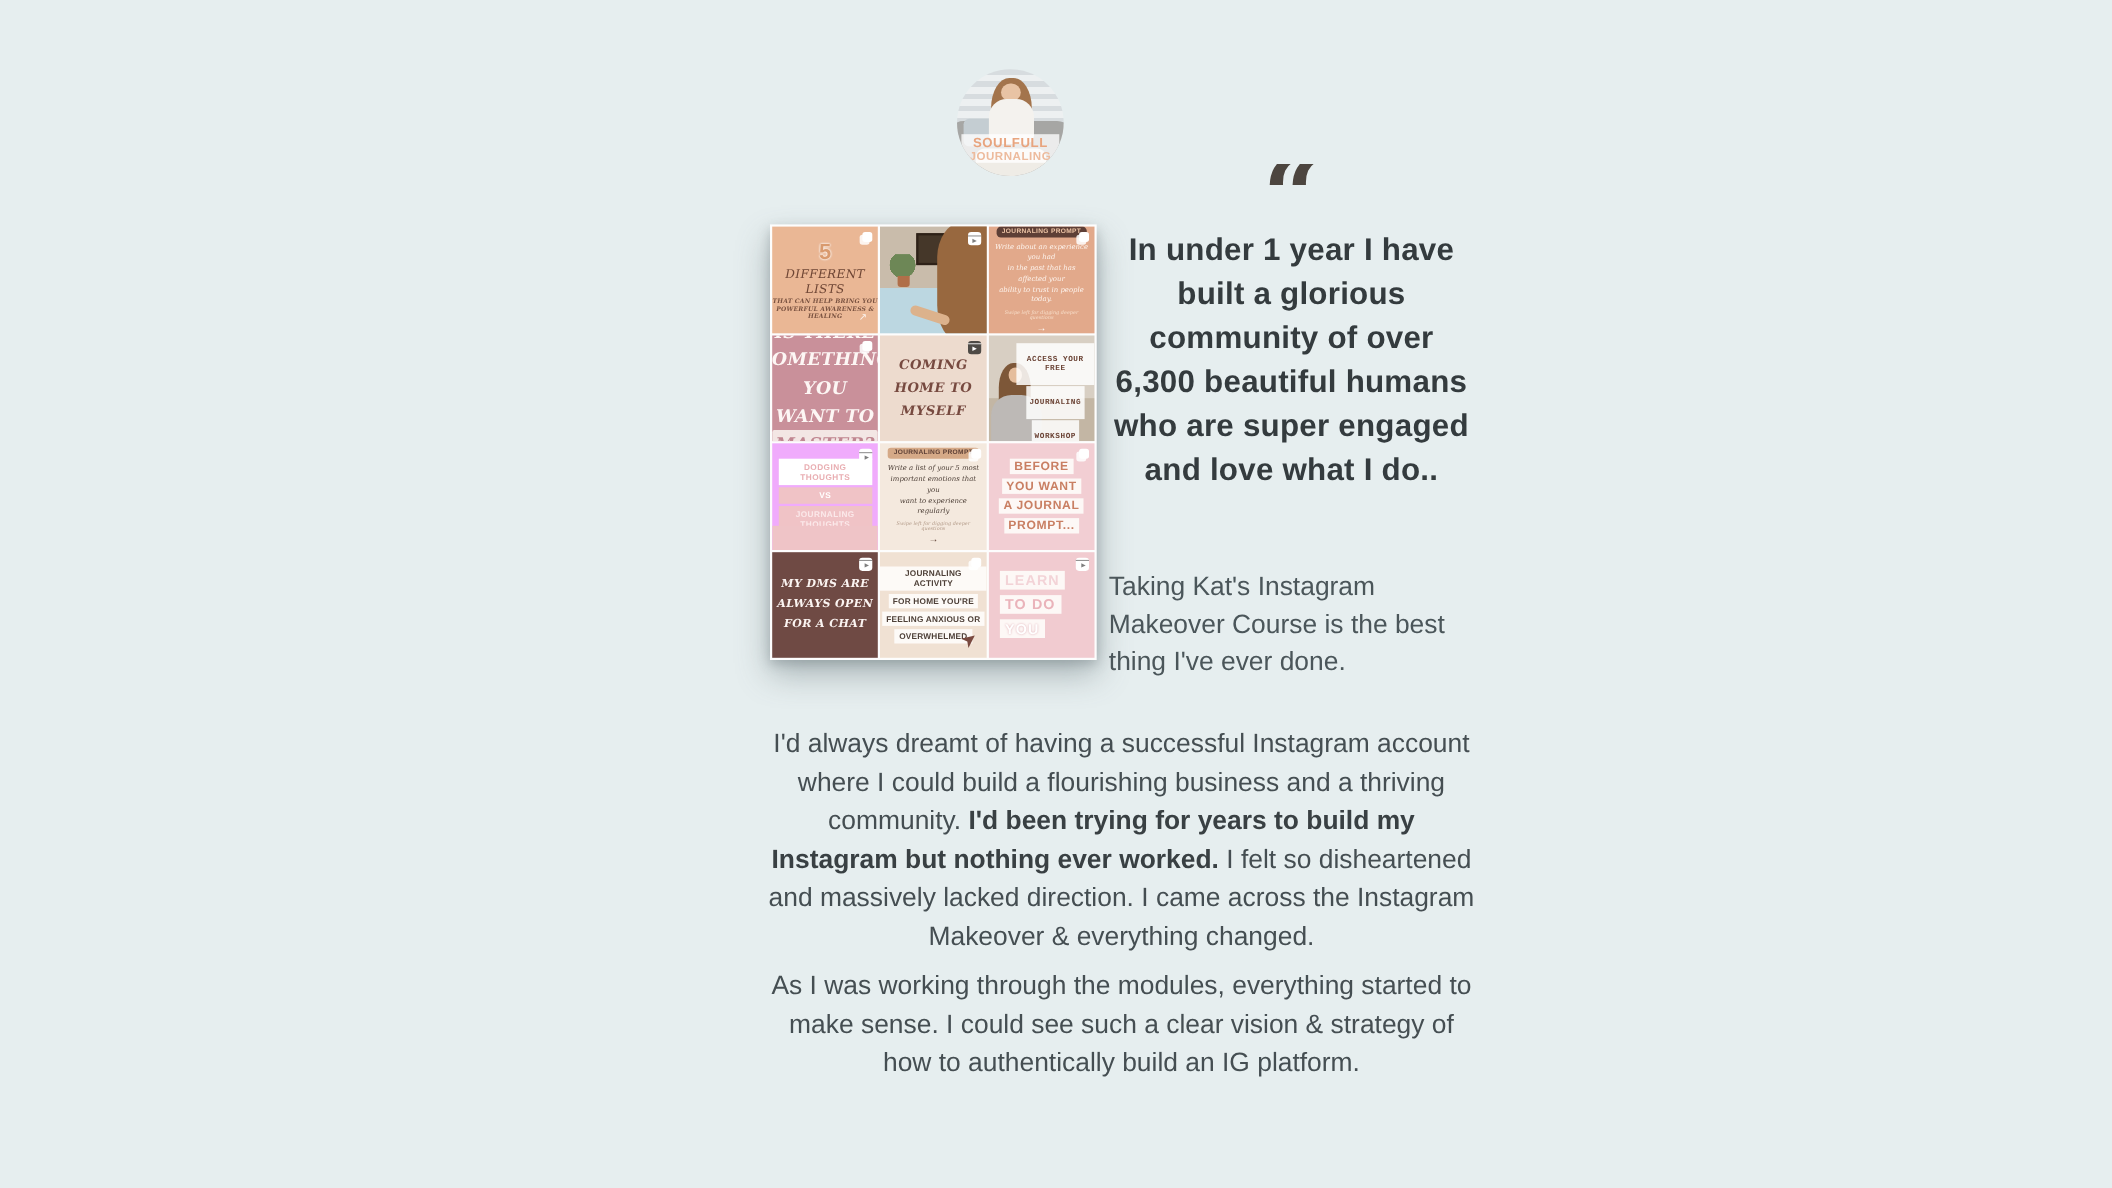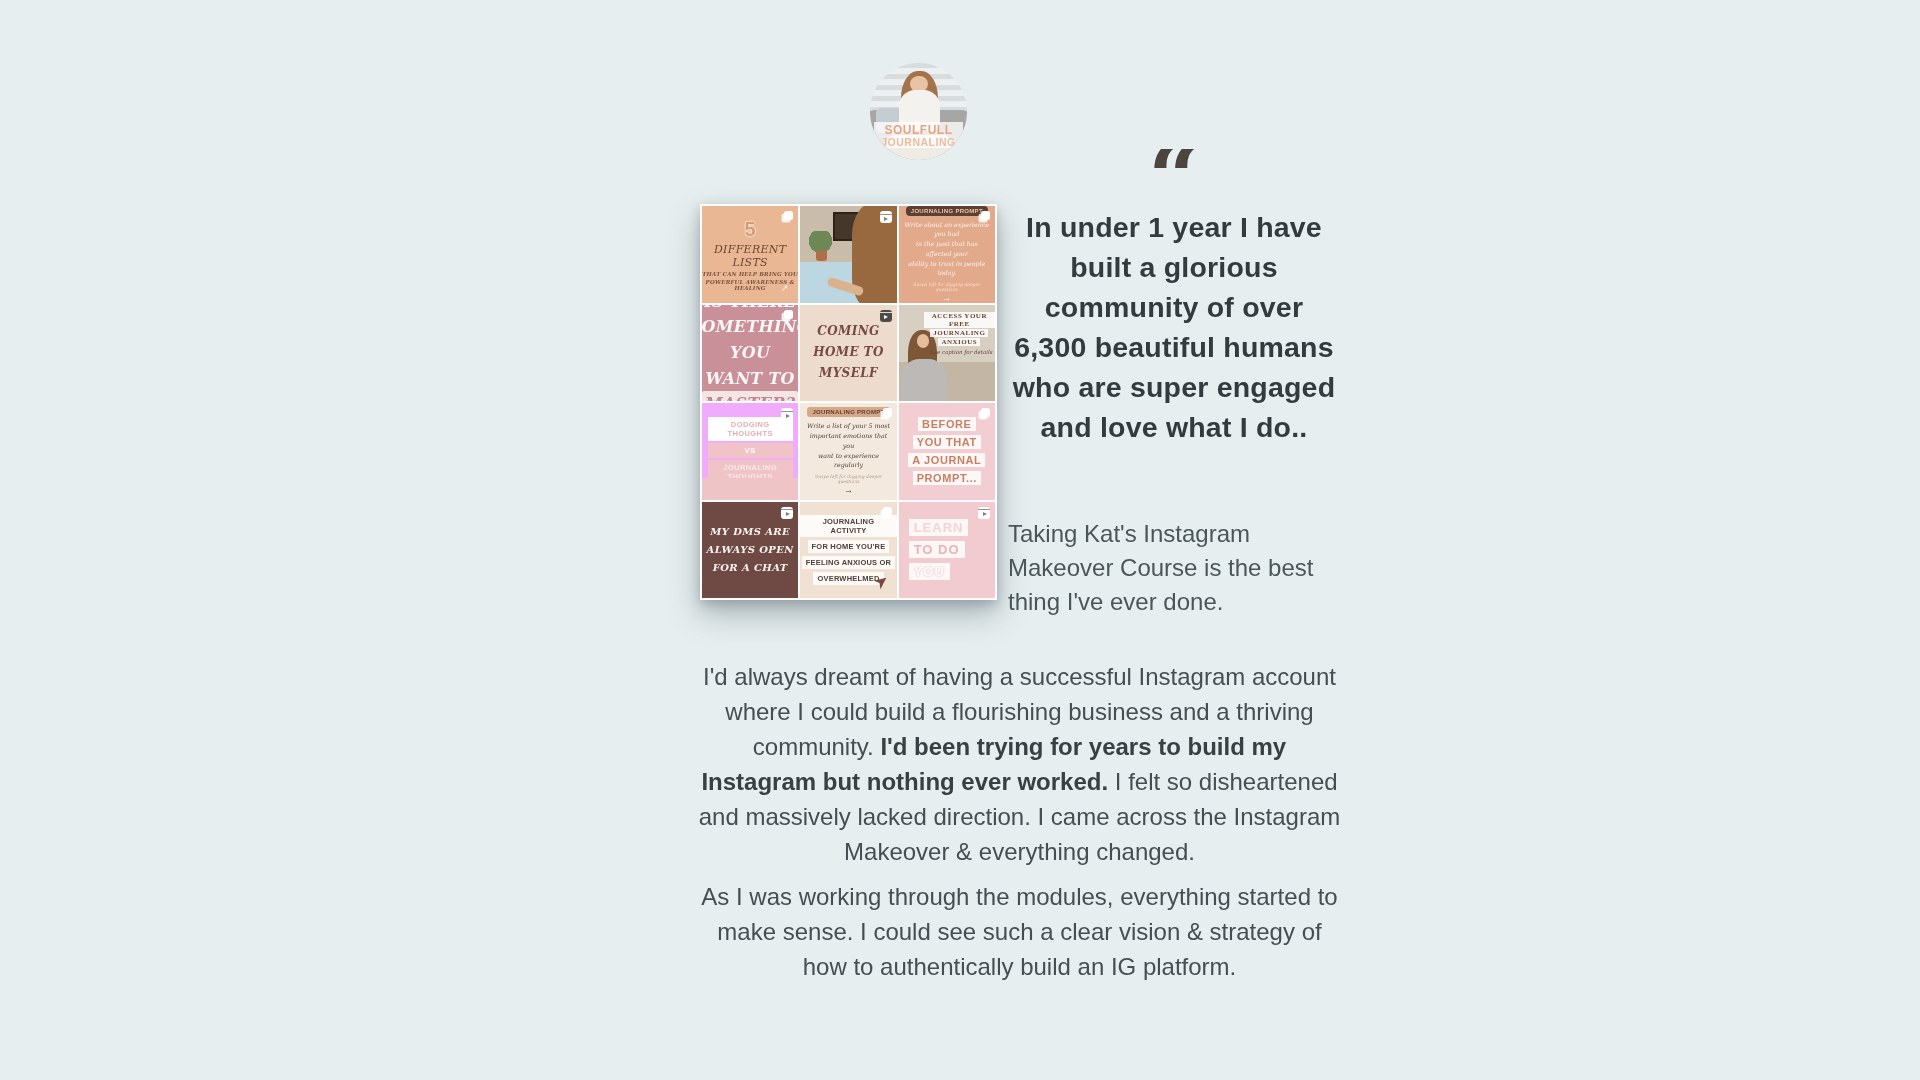--- a/index.html
+++ b/index.html
@@ -87,21 +87,21 @@
   .t5 { background:#eddbce; }
   .t5 .line { font-size:12px; font-weight:bold; color:#774a40; line-height:1.75; letter-spacing:.4px; }
 
   
   .t6 { background:#d8cfc3; justify-content:flex-start; padding-top:6px; }
   .t6 .deskbg { position:absolute; right:0; bottom:0; width:100%; height:40%; background:#c3b6a4; }
   .t6 .hair6 { position:absolute; left:10%; top:26%; width:30%; height:52%; background:#7d5738; border-radius:45% 45% 30% 30%; }
   .t6 .sweater6 { position:absolute; left:2%; bottom:-4%; width:48%; height:48%; background:#bdb9b6; border-radius:40% 40% 0 0; }
   .t6 .face6 { position:absolute; left:19%; top:31%; width:13%; height:14%; background:#e5bd9c; border-radius:50%; }
   .t6 .tl { position:relative; z-index:2; font-size:7px; font-weight:bold; color:#6b4335; letter-spacing:.5px;
-            background:rgba(255,255,255,.85); padding:0 3px; margin:1px 0 0 26%; font-family:Liberation Serif, serif; }
+            background:rgba(255,255,255,.85); padding:11px 3px; margin:1px 0 0 26%; font-family:Liberation Mono, monospace; }
   .t6 .cap { position:relative; z-index:2; font-size:5.5px; color:#6b4335; margin:3px 0 0 30%; }
 
   
   .t7 { background:#f0abfc; justify-content:flex-start; padding-top:14px; }
   .t7 .bar { width:88%; font-size:7.5px; font-weight:bold; letter-spacing:.4px; padding:3px 0; }
   .t7 .b1 { background:#ffffff; color:#e9aeb2; }
   .t7 .b2 { background:#f0c3c6; color:#ffffff; margin:2px 0; }
   .t7 .b3 { background:#f0c3c6; color:#fbe9ea; }
   .t7 .foot { position:absolute; bottom:0; left:0; right:0; height:22%; background:#efc4c7; }
 
@@ -204,21 +204,21 @@
           <div class="line hand">MYSELF</div>
         </div>
 
         <div class="tile t6">
           <div class="deskbg"></div>
           <div class="hair6"></div>
           <div class="face6"></div>
           <div class="sweater6"></div>
           <div class="tl">ACCESS YOUR FREE</div>
           <div class="tl">JOURNALING</div>
-          <div class="tl">ANXIOUS</div>
+          <div class="tl">WORKSHOP</div>
           <div class="cap hand">See caption for details</div>
         </div>
 
         <div class="tile t7">
           <span class="ic reel"></span>
           <div class="bar b1">DODGING THOUGHTS</div>
           <div class="bar b2">VS</div>
           <div class="bar b3">JOURNALING THOUGHTS</div>
           <div class="foot"></div>
         </div>
@@ -229,21 +229,21 @@
           <div class="script hand">Write a list of your 5 most</div>
           <div class="script hand">important emotions that you</div>
           <div class="script hand">want to experience regularly</div>
           <div class="tiny hand">Swipe left for digging deeper questions</div>
           <div class="arr">→</div>
         </div>
 
         <div class="tile t9">
           <span class="ic carousel"></span>
           <div class="line">BEFORE</div>
-          <div class="line">YOU THAT</div>
+          <div class="line">YOU WANT</div>
           <div class="line">A JOURNAL</div>
           <div class="line">PROMPT...</div>
         </div>
 
         <div class="tile t10">
           <span class="ic reel"></span>
           <div class="line hand">MY DMS ARE</div>
           <div class="line hand">ALWAYS OPEN</div>
           <div class="line hand">FOR A CHAT</div>
         </div>

